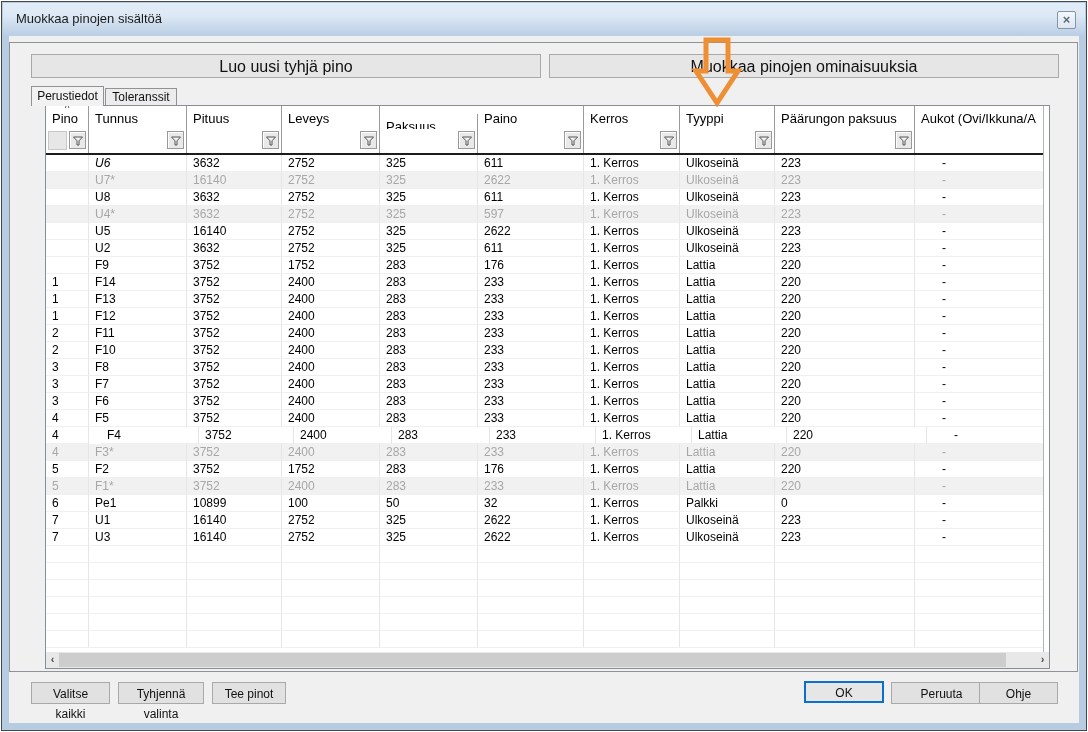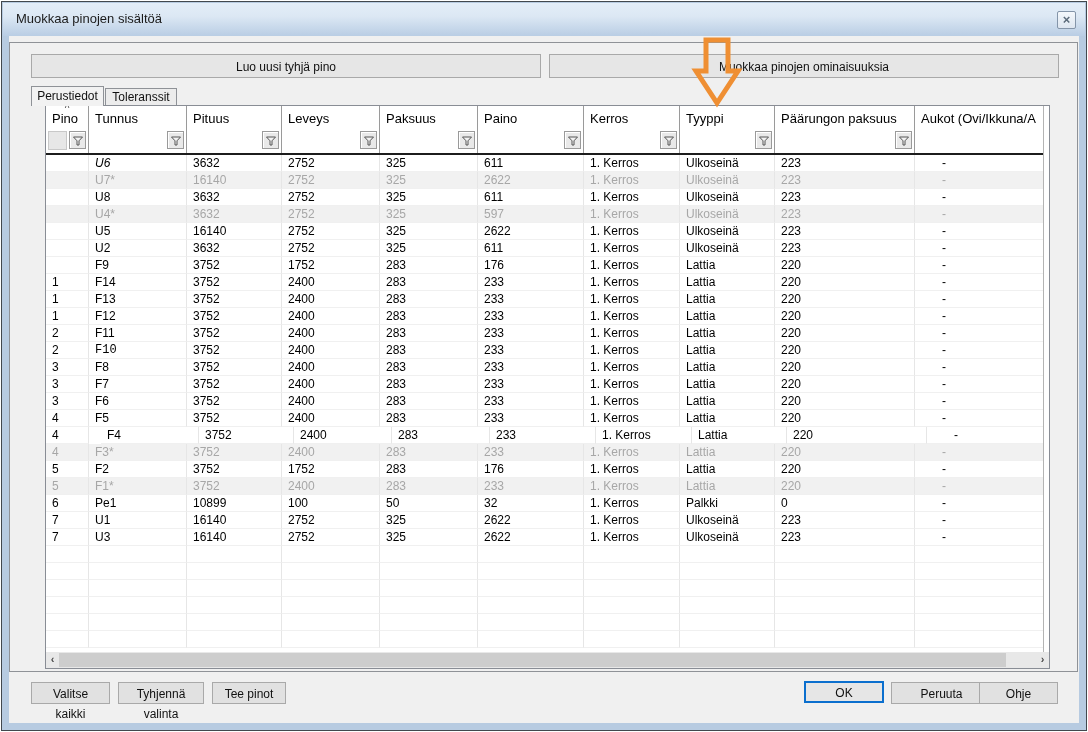--- a/index.html
+++ b/index.html
@@ -2,21 +2,21 @@
 <html><head>
 <meta charset="utf-8">
 <style>
   html,body{margin:0;padding:0;background:#ffffff;font-family:"Liberation Sans","DejaVu Sans",sans-serif;}
   .window{position:relative;width:1086px;height:730px;margin:1px;border:1px solid #42484e;background:#b7cbe1;box-sizing:border-box;overflow:hidden;}
   .titlebar{position:absolute;left:1px;top:1px;right:1px;height:33px;background:linear-gradient(#e3edf8,#dce8f4 40%,#b9cde4);}
   .title-text{position:absolute;left:13px;top:8px;font-size:13px;color:#1b1b1b;white-space:nowrap;}
   .close-btn{position:absolute;top:8px;right:9px;width:19px;height:18px;background:linear-gradient(#f4f8fc,#dde6f0);border:1px solid #8495a9;border-radius:2px;color:#5a6a7a;font-size:13px;font-weight:bold;line-height:16px;text-align:center;cursor:pointer;box-sizing:border-box;}
   .client{position:absolute;left:7px;top:34px;right:7px;bottom:7px;background:#f0f0f0;}
   .main-panel{position:absolute;left:0;top:6px;width:1069px;height:630px;border:1px solid #8f9297;box-sizing:border-box;}
-  .top-btn{position:absolute;top:18px;height:24px;width:510px;background:#e6e6e6;border:1px solid #a9a9a9;font-size:12px;color:#111;text-align:center;line-height:22px;box-sizing:border-box;cursor:pointer;}
+  .top-btn{position:absolute;top:18px;height:24px;width:510px;background:#e6e6e6;border:1px solid #a9a9a9;font-size:16px;color:#111;text-align:center;line-height:22px;box-sizing:border-box;cursor:pointer;}
   .top-btn.left{left:22px;} .top-btn.right{left:540px;}
   .tab{position:absolute;background:#f0f0f0;border:1px solid #8f9297;border-bottom:none;font-size:12px;color:#111;text-align:center;box-sizing:border-box;cursor:pointer;}
   .tab.active{left:22px;top:50px;width:73px;height:20px;line-height:19px;z-index:2;background:#f2f2f2;}
   .tab.inactive{left:96px;top:52px;width:72px;height:18px;line-height:17px;background:#ececec;}
   .grid{position:absolute;left:36px;top:69px;width:1005px;height:564px;background:#ffffff;border:1px solid #898d95;box-sizing:border-box;overflow:hidden;}
   .hrow{position:relative;display:flex;height:23px;background:#fff;}
   .hcell{position:relative;flex:0 0 auto;border-right:1px solid #9a9a9a;box-sizing:border-box;font-size:13px;color:#000;padding:5px 0 0 6px;white-space:nowrap;overflow:hidden;cursor:pointer;}
   .hcell.flex{flex:1 1 auto;border-right:none;}
   .sort-caret{position:absolute;top:-3px;left:50%;transform:translateX(-50%);font-size:10px;color:#444;}
   .frow{position:relative;display:flex;height:24px;background:#fff;border-bottom:2px solid #1c1c1c;}
@@ -58,21 +58,21 @@
 
     <div class="tab active">Perustiedot</div>
     <div class="tab inactive">Toleranssit</div>
 
     <div class="grid">
       <div class="hrow" id="grid-header">
           <div class="hcell" style="width: 43px;"><span class="sort-caret">^</span><span>Pino</span></div>
           <div class="hcell" style="width: 98px;"><span>Tunnus</span></div>
           <div class="hcell" style="width: 95px;"><span>Pituus</span></div>
           <div class="hcell" style="width: 98px;"><span>Leveys</span></div>
-          <div class="hcell" style="width: 98px;"><span>Paksuus</span></div>
+          <div class="hcell" style="width: 98px; margin-top: 8px;"><span>Paksuus</span></div>
           <div class="hcell" style="width: 106px;"><span>Paino</span></div>
           <div class="hcell" style="width: 96px;"><span>Kerros</span></div>
           <div class="hcell" style="width: 95px;"><span>Tyyppi</span></div>
           <div class="hcell" style="width: 140px;"><span>Päärungon paksuus</span></div>
           <div class="hcell flex"><span>Aukot (Ovi/Ikkuna/A</span></div>
         </div>
       <div class="frow" id="grid-filter">
           <div class="fcell" style="width: 43px;">
             <div class="fedit-gray"></div>
             <button class="funnel-btn">
@@ -267,21 +267,21 @@
             <div class="rcell" style="width: 98px;">2400</div>
             <div class="rcell" style="width: 98px;">283</div>
             <div class="rcell" style="width: 106px;">233</div>
             <div class="rcell" style="width: 96px;">1. Kerros</div>
             <div class="rcell" style="width: 95px;">Lattia</div>
             <div class="rcell" style="width: 140px;">220</div>
             <div class="rcell flex">-</div>
           </div>
           <div class="rrow">
             <div class="rcell" style="width: 43px;">2</div>
-            <div class="rcell" style="width: 98px; font-family: Liberation Mono, monospace;">F10</div>
+            <div class="rcell" style="width: 98px;">F10</div>
             <div class="rcell" style="width: 95px;">3752</div>
             <div class="rcell" style="width: 98px;">2400</div>
             <div class="rcell" style="width: 98px;">283</div>
             <div class="rcell" style="width: 106px;">233</div>
             <div class="rcell" style="width: 96px;">1. Kerros</div>
             <div class="rcell" style="width: 95px;">Lattia</div>
             <div class="rcell" style="width: 140px;">220</div>
             <div class="rcell flex">-</div>
           </div>
           <div class="rrow">

